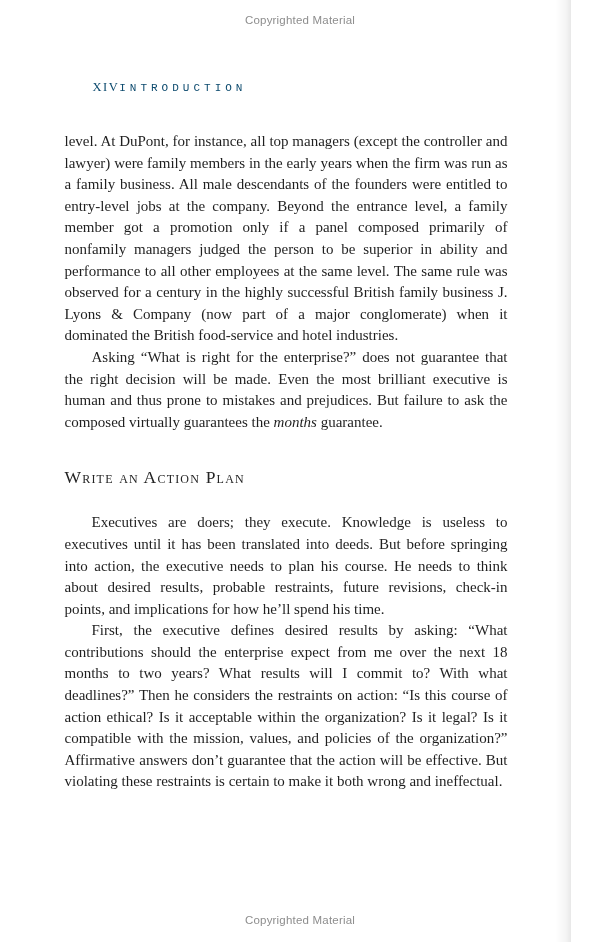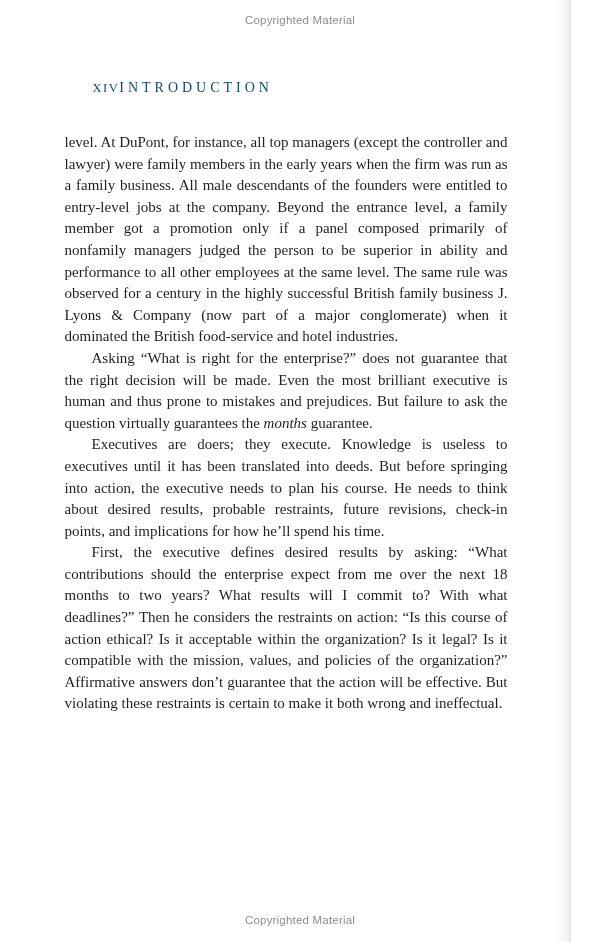--- a/index.html
+++ b/index.html
@@ -49,22 +49,23 @@
     justify-content: flex-start;
     align-items: baseline;
     margin: 54px 63px 0 63px;
     color: #0c4a6e;
   }
   .page-number {
     font-size: 12.5px;
     letter-spacing: 1.5px;
   }
   .running-title {
-    font-size: 14px;
+    font-size: 11px;
     letter-spacing: 4px;
+    font-family: Liberation Mono, monospace;
   }
   .body-text {
     margin: 36px 63px 0 35px;
     text-align: justify;
     font-size: 15px;
     line-height: 21.6px;
     color: #1f1f1f;
   }
   .body-text p {
     margin: 0;
@@ -96,22 +97,23 @@
 
   <div class="page-header">
     <span class="page-number">XIV</span>
     <span class="running-title">INTRODUCTION</span>
   </div>
 
   <div class="body-text">
 
     <p class="noindent">level. At DuPont, for instance, all top managers (except the controller and lawyer) were family members in the early years when the firm was run as a family business. All male descendants of the founders were entitled to entry-level jobs at the company. Beyond the entrance level, a family member got a promotion only if a panel composed primarily of nonfamily managers judged the person to be superior in ability and performance to all other employees at the same level. The same rule was observed for a century in the highly successful British family business J. Lyons &amp; Company (now part of a major conglomerate) when it dominated the British food-service and hotel industries.</p>
 
-    <p class="indent"><span>Asking “What is right for the enterprise?” does not guarantee that the right decision will be made. Even the most brilliant executive is human and thus prone to mistakes and prejudices. But failure to ask the question virtually guarantees the </span><em class="italic-word">months</em><span> guarantee.</span></p>
+    <p class="indent"><span>Asking “What is right for the enterprise?” does not guarantee that the right decision will be made. Even the most brilliant executive is human and thus prone to mistakes and prejudices. But failure to ask the composed virtually guarantees the </span><em class="italic-word">months</em><span> guarantee.</span></p>
 
+    <h2 class="section-heading">Write an Action Plan</h2>
 
     <p class="indent">Executives are doers; they execute. Knowledge is useless to executives until it has been translated into deeds. But before springing into action, the executive needs to plan his course. He needs to think about desired results, probable restraints, future revisions, check-in points, and implications for how he’ll spend his time.</p>
 
     <p class="indent">First, the executive defines desired results by asking: “What contributions should the enterprise expect from me over the next 18 months to two years? What results will I commit to? With what deadlines?” Then he considers the restraints on action: “Is this course of action ethical? Is it acceptable within the organization? Is it legal? Is it compatible with the mission, values, and policies of the organization?” Affirmative answers don’t guarantee that the action will be effective. But violating these restraints is certain to make it both wrong and ineffectual.</p>
 
   </div>
 
   <div class="copyright bottom">Copyrighted Material</div>
 
   <div class="page-edge"></div>

